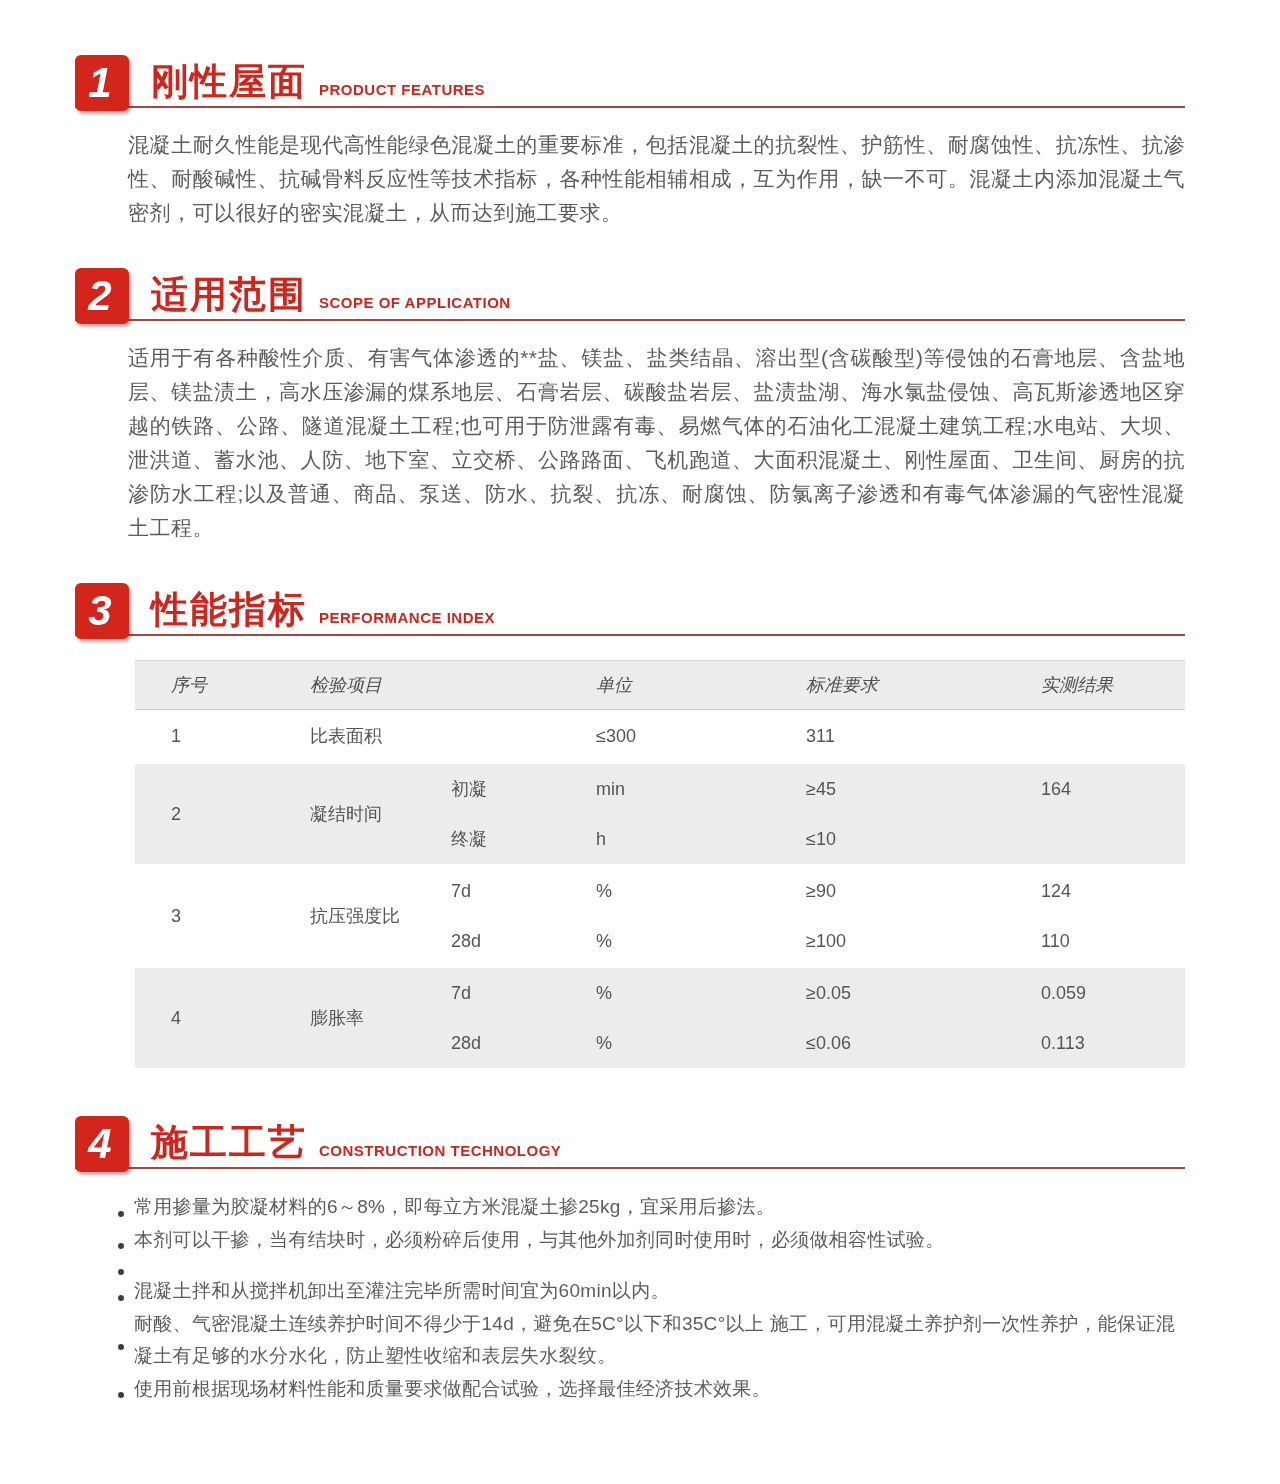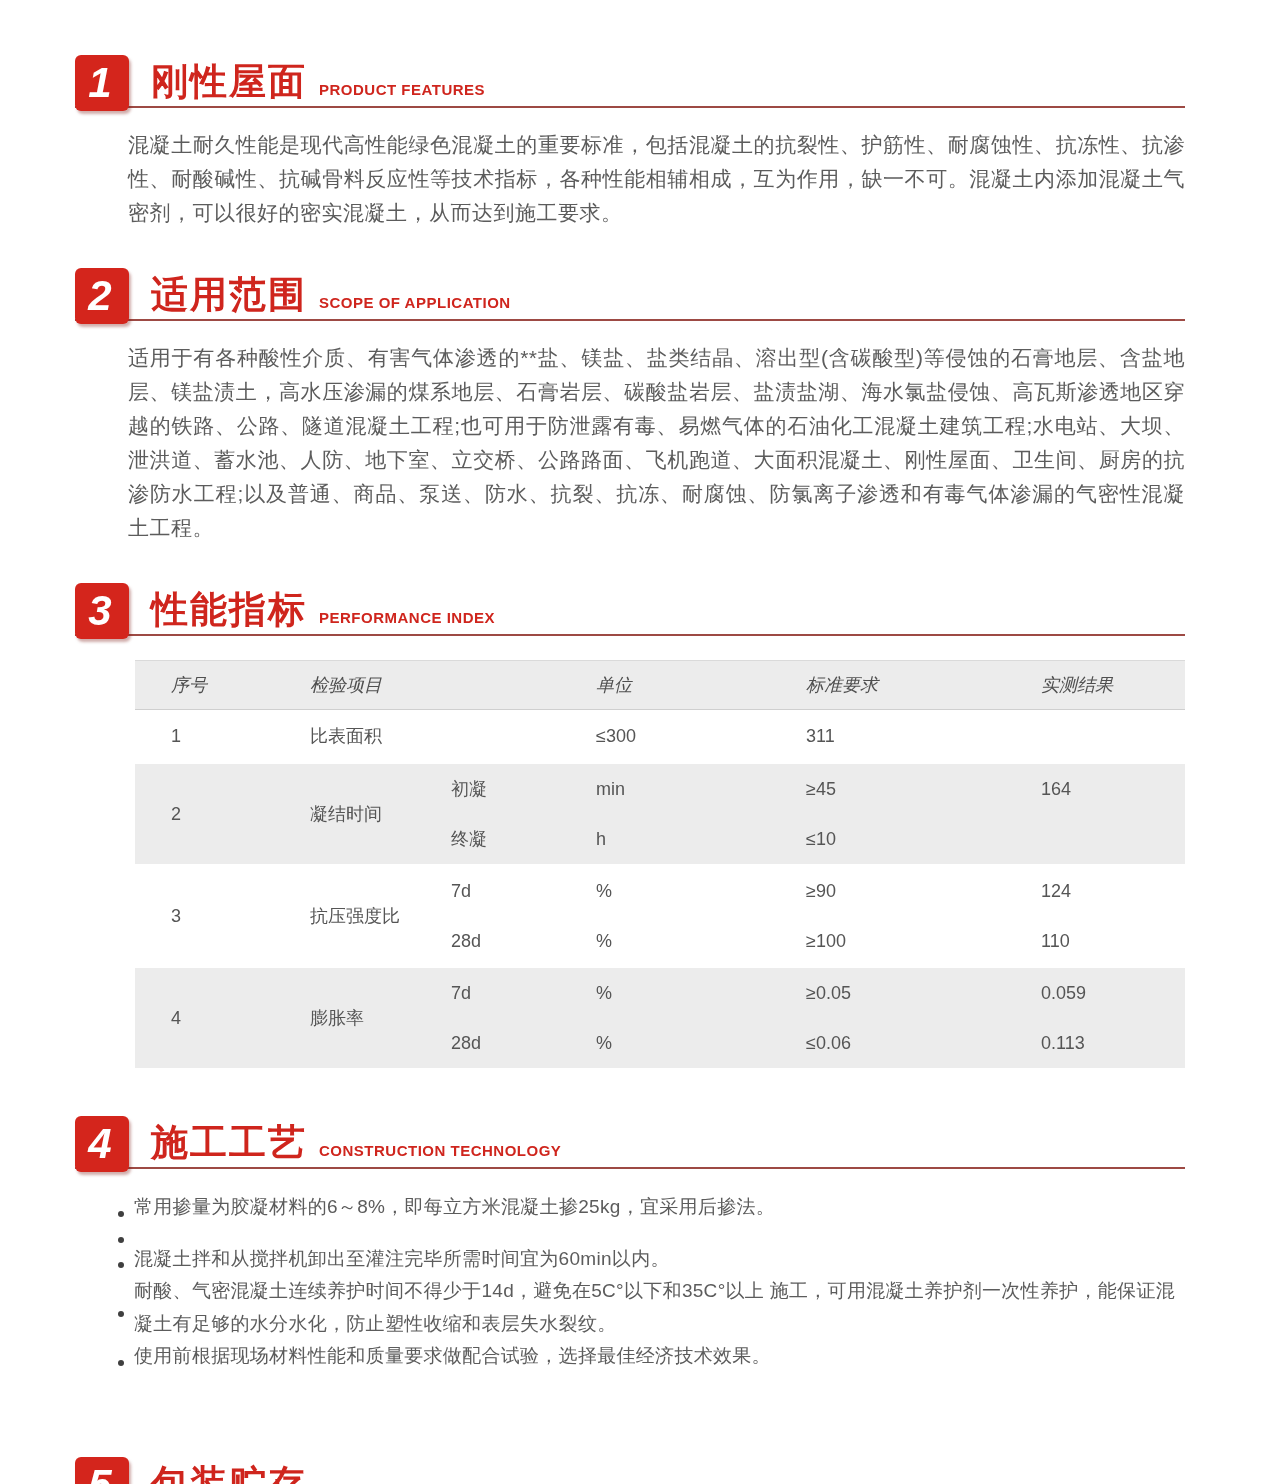--- a/index.html
+++ b/index.html
@@ -211,20 +211,24 @@
     <div class="sec-title-en">CONSTRUCTION TECHNOLOGY</div>
   </div>
 
   <div class="bullets">
     <div class="bullet-row">
       <span class="dot"></span>
       <span>常用掺量为胶凝材料的6～8%，即每立方米混凝土掺25kg，宜采用后掺法。</span>
     </div>
     <div class="bullet-row">
       <span class="dot"></span>
+      <span>本剂可以干掺，当有结块时，必须粉碎后使用，与其他外加剂同时使用时，必须做相容性试验。</span>
+    </div>
+    <div class="bullet-row">
+      <span class="dot"></span>
     </div>
     <div class="bullet-row">
       <span class="dot"></span>
       <span>混凝土拌和从搅拌机卸出至灌注完毕所需时间宜为60min以内。</span>
     </div>
     <div class="bullet-row">
       <span class="dot"></span>
       <span>耐酸、气密混凝土连续养护时间不得少于14d，避免在5C°以下和35C°以上 施工，可用混凝土养护剂一次性养护，能保证混凝土有足够的水分水化，防止塑性收缩和表层失水裂纹。</span>
     </div>
     <div class="bullet-row">

